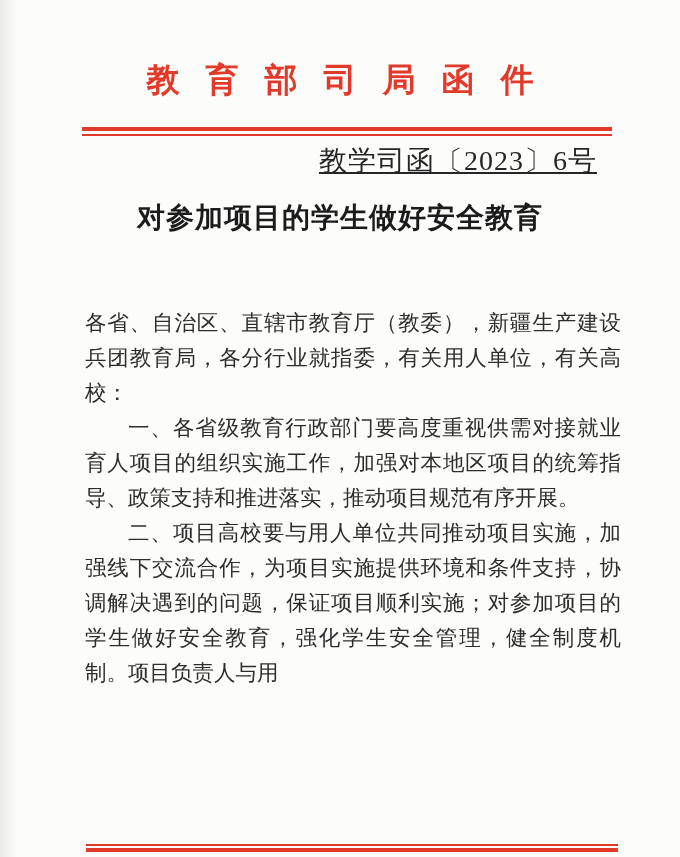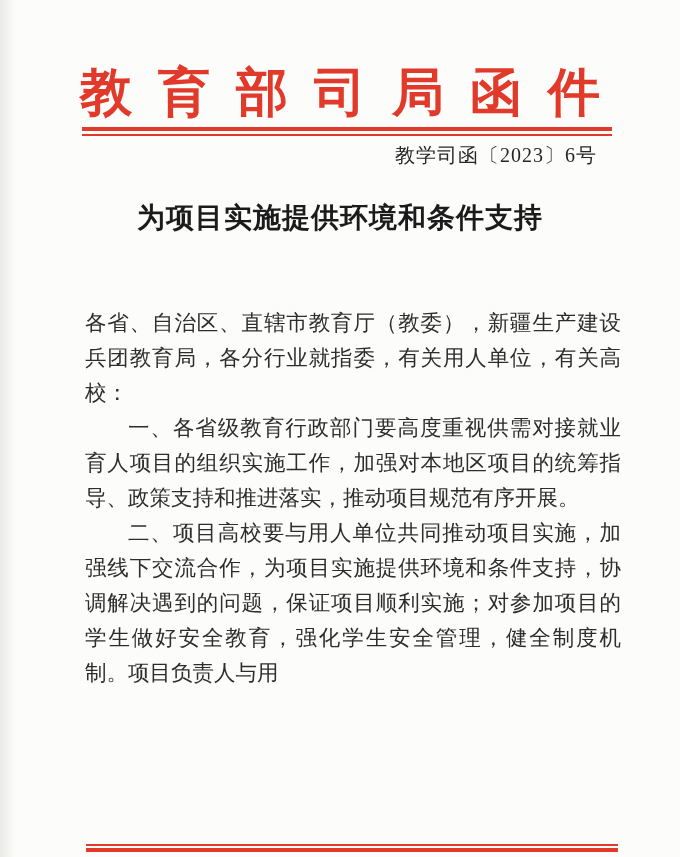--- a/index.html
+++ b/index.html
@@ -16,38 +16,39 @@
     position: absolute;
     left: 0; top: 0; bottom: 0;
     width: 16px;
     background: linear-gradient(90deg, #e4e4e1, rgba(252,252,250,0));
     opacity: 0.75;
   }
   .letterhead-title {
     position: absolute;
     top: 58px; left: 0; right: 0;
     text-align: center;
-    font-size: 52px;
+    font-size: 33px;
     font-weight: bold;
     color: var(--red);
     letter-spacing: 26px;
     text-indent: 26px;
     white-space: nowrap;
   }
   .rule { position: absolute; background: var(--red); }
   .rule-top-thick { top: 127px; left: 82px; width: 530px; height: 4px; }
   .rule-top-thin  { top: 134px; left: 82px; width: 530px; height: 2px; }
   .rule-bottom-thin  { top: 844px; left: 86px; width: 532px; height: 2px; }
   .rule-bottom-thick { top: 848px; left: 86px; width: 532px; height: 4px; }
   .doc-number {
     position: absolute;
     top: 142px; right: 83px;
-    font-size: 20px;
+    font-size: 28px;
     letter-spacing: 1px;
     color: #262626;
+    text-decoration: underline;
   }
   .doc-title {
     position: absolute;
     top: 199px; left: 30px; right: 30px;
     text-align: center;
     font-size: 28px;
     font-weight: bold;
     line-height: 37px;
     color: #1b1b1b;
     letter-spacing: 1px;
@@ -72,21 +73,21 @@
   <div class="scan-edge"></div>
 
   <div class="letterhead-title">教育部司局函件</div>
 
   <div class="rule rule-top-thick"></div>
   <div class="rule rule-top-thin"></div>
 
   <div class="doc-number">教学司函〔2023〕6号</div>
 
   <div class="doc-title">
-    <div>为项目实施提供环境和条件支持</div>
+    <div>对参加项目的学生做好安全教育</div>
   </div>
 
   <div class="body-block">
     <p class="p-salutation">各省、自治区、直辖市教育厅（教委），新疆生产建设兵团教育局，各分行业就指委，有关用人单位，有关高校：</p>
     <p class="p-indent">一、各省级教育行政部门要高度重视供需对接就业育人项目的组织实施工作，加强对本地区项目的统筹指导、政策支持和推进落实，推动项目规范有序开展。</p>
     <p class="p-indent">二、项目高校要与用人单位共同推动项目实施，加强线下交流合作，为项目实施提供环境和条件支持，协调解决遇到的问题，保证项目顺利实施；对参加项目的学生做好安全教育，强化学生安全管理，健全制度机制。项目负责人与用</p>
   </div>
 
   <div class="rule rule-bottom-thin"></div>
   <div class="rule rule-bottom-thick"></div>

